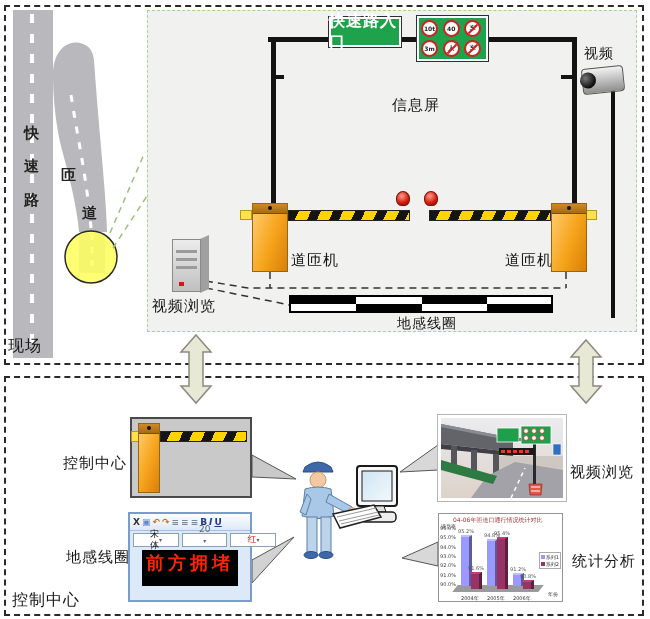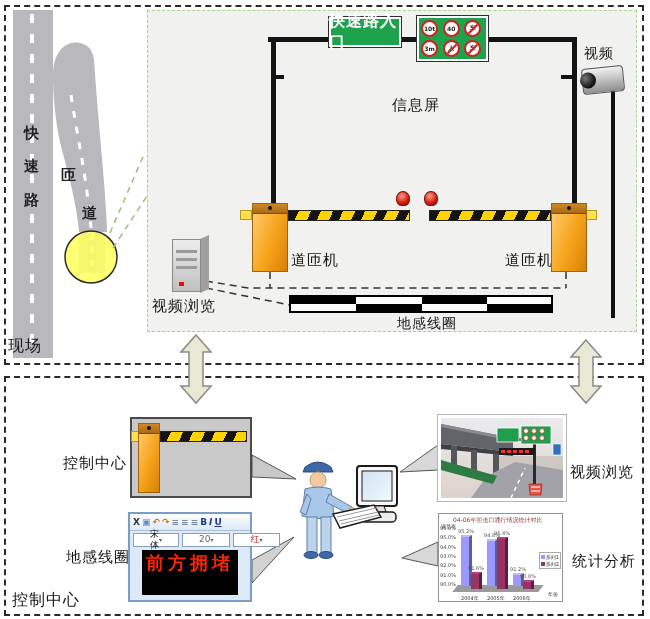--- a/index.html
+++ b/index.html
@@ -67,21 +67,21 @@
   #editor-toolbar span:nth-child(3),#editor-toolbar span:nth-child(4){color:#c87818;}
   #editor-toolbar span:nth-child(5),#editor-toolbar span:nth-child(6),
   #editor-toolbar span:nth-child(7){color:#7a8aa0;}
   #editor-toolbar span:nth-child(8){color:#223a8a;}
   #editor-toolbar span:nth-child(9){font-style:italic;color:#223a8a;}
   #editor-toolbar span:nth-child(10){text-decoration:underline;color:#223a8a;}
   #editor-fontrow{height:15px;display:flex;gap:3px;padding:1px 3px;align-items:center;}
   .dropdown{background:#fff;border:1px solid #8aa0b8;font-size:9px;line-height:11px;height:12px;
         display:flex;align-items:center;justify-content:flex-end;padding:0 16px;box-sizing:content-box;}
   .dd-arrow{font-size:6px;color:#567;}
-  #editor-screen{margin:2px 12px;height:45px;background:#000;text-align:center;}
+  #editor-screen{margin:2px 12px;height:36px;background:#000;text-align:center;}
   #editor-screen div{color:#ff2400;font-size:18px;font-weight:bold;line-height:25px;letter-spacing:4px;}
   #photo{position:absolute;left:437px;top:414px;width:130px;height:88px;background:#fff;
         border:1px solid #b5b5b5;box-sizing:border-box;padding:3px;z-index:4;}
   #stats-chart{position:absolute;left:438px;top:513px;width:125px;height:89px;background:#fff;
         border:1px solid #949494;box-sizing:border-box;z-index:4;overflow:hidden;}
   #chart-title{position:absolute;left:14px;top:2px;width:108px;font-size:6px;color:#993333;
         white-space:nowrap;overflow:hidden;}
   #chart-ylabel{position:absolute;left:2px;top:9px;font-size:5px;color:#555;}
   #chart-floor{position:absolute;left:16px;top:71px;width:86px;height:7px;background:#9a9a9a;
         transform:skewX(-38deg);}
@@ -238,21 +238,21 @@
         <span>≡</span>
         <span>B</span>
         <span>I</span>
         <span>U</span>
       </div>
     <div id="editor-fontrow">
       <div class="dropdown" style="width:36px;">
         <span style="font-size:9px;">宋体</span>
         <span class="dd-arrow">▾</span>
       </div>
-      <div class="dropdown" style="width:22px;">
+      <div class="dropdown" style="width:22px;flex-direction:column;">
         <span style="font-size:9px;color:#666;">20</span>
         <span class="dd-arrow">▾</span>
       </div>
       <div class="dropdown" style="width:30px;">
         <span style="font-size:9px;color:#c22;">红</span>
         <span class="dd-arrow">▾</span>
       </div>
     </div>
     <div id="editor-screen">
       <div>前方拥堵</div>

